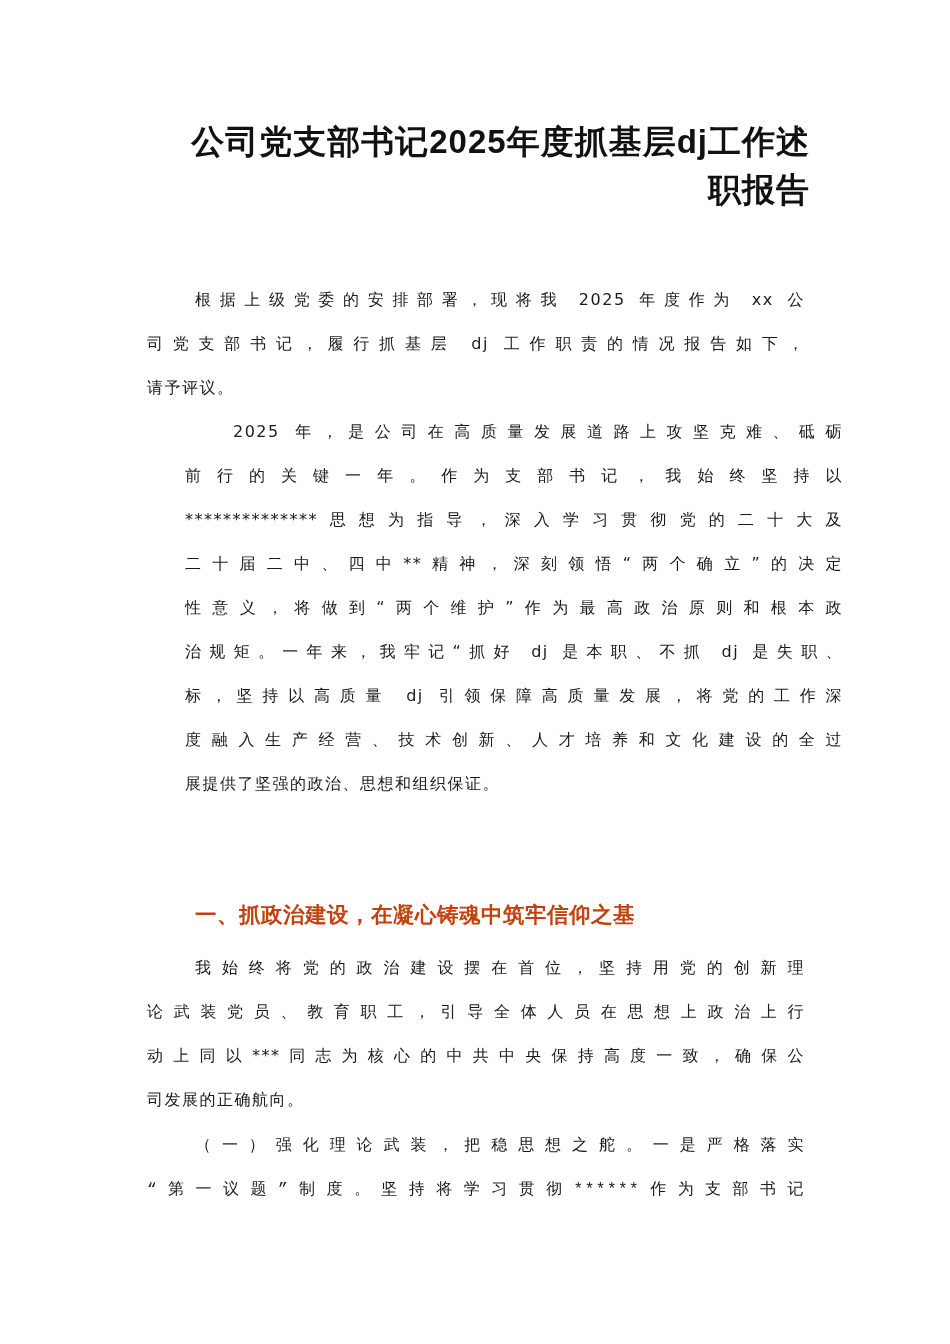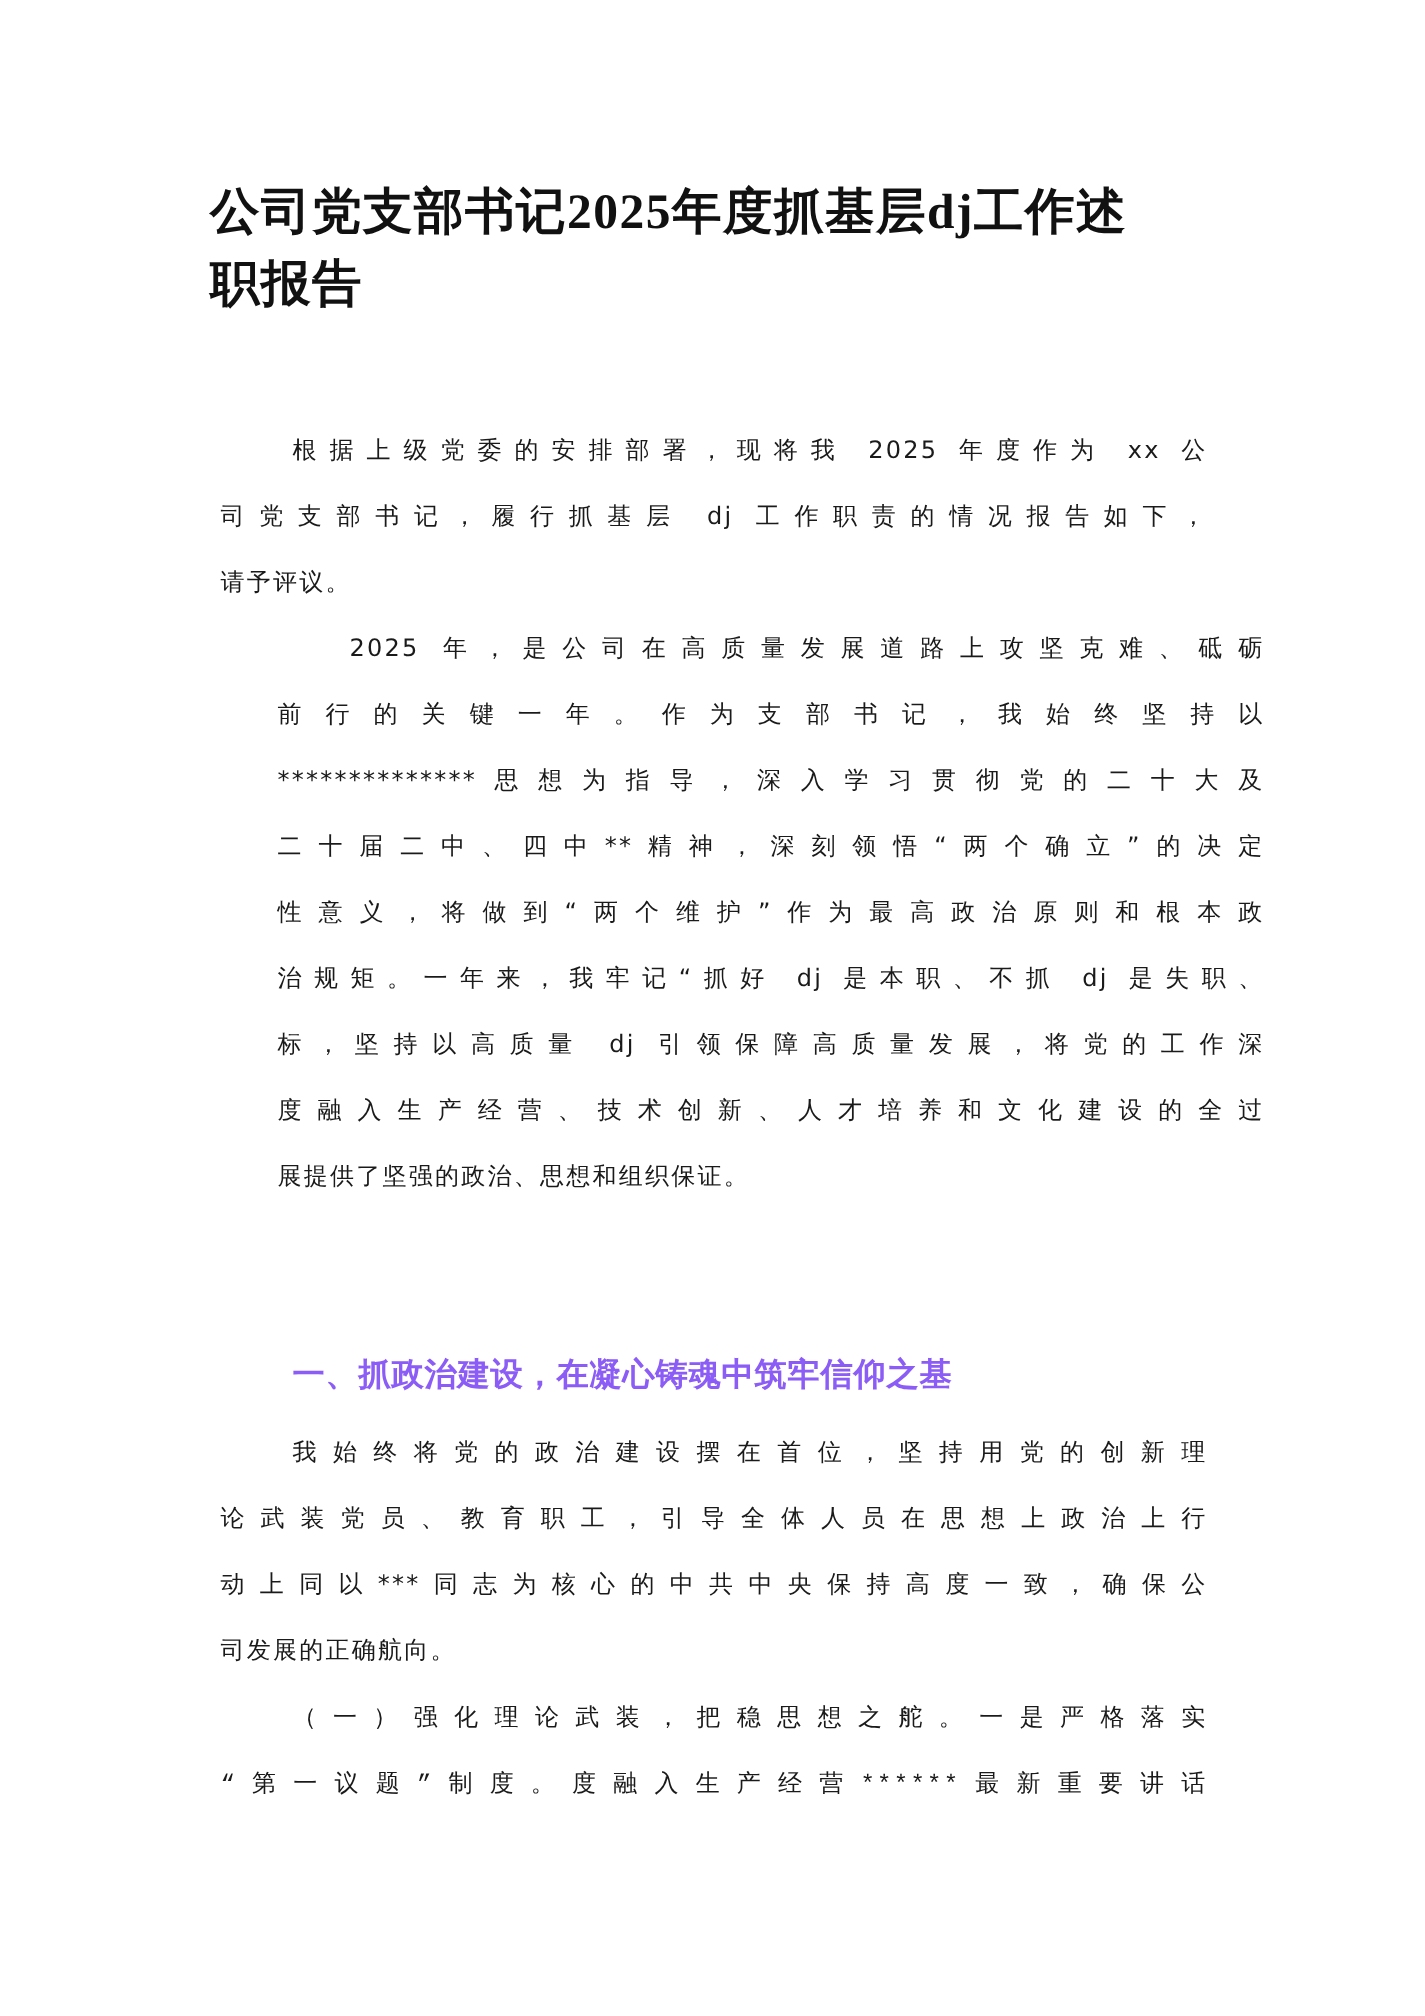--- a/index.html
+++ b/index.html
@@ -21,22 +21,22 @@
       top: 0;
       width: 950px;
       height: 1344px;
       background: #ffffff;
     }
     .title {
       position: absolute;
       left: 140px;
       top: 118px;
       width: 670px;
-      text-align: left;
-      font-family: Liberation Serif, serif;
+      text-align: right;
+      font-family: Liberation Sans, sans-serif;
       font-weight: bold;
       font-size: 33px;
       line-height: 48px;
       letter-spacing: 1px;
       color: #111111;
     }
     .body-text {
       position: absolute;
       left: 147px;
       width: 658px;
@@ -57,25 +57,25 @@
     .body-text .line.last {
       text-align-last: left;
     }
     .indent {
       padding-left: 48px;
     }
     .heading {
       position: absolute;
       left: 195px;
       width: 610px;
-      font-family: Liberation Serif, serif;
+      font-family: Liberation Mono, monospace;
       font-weight: bold;
       font-size: 21.5px;
       line-height: 44px;
-      color: #8b5cf6;
+      color: #c2410c;
       letter-spacing: 0.5px;
       white-space: nowrap;
     }
   </style>
 </head>
 <body>
 
 <div class="page">
 
   <div class="title">
@@ -105,16 +105,16 @@
 
   <div class="body-text" style="top:946px;">
     <span class="line indent">我始终将党的政治建设摆在首位，坚持用党的创新理</span>
     <span class="line">论武装党员、教育职工，引导全体人员在思想上政治上行</span>
     <span class="line">动上同以***同志为核心的中共中央保持高度一致，确保公</span>
     <span class="line last">司发展的正确航向。</span>
   </div>
 
   <div class="body-text" style="top:1124px;font-family:Liberation Mono, monospace;">
     <span class="line indent">（一）强化理论武装，把稳思想之舵。一是严格落实</span>
-    <span class="line">“第一议题”制度。度融入生产经营******最新重要讲话</span>
+    <span class="line">“第一议题”制度。坚持将学习贯彻******作为支部书记</span>
   </div>
 
 </div>
 
 </body></html>

